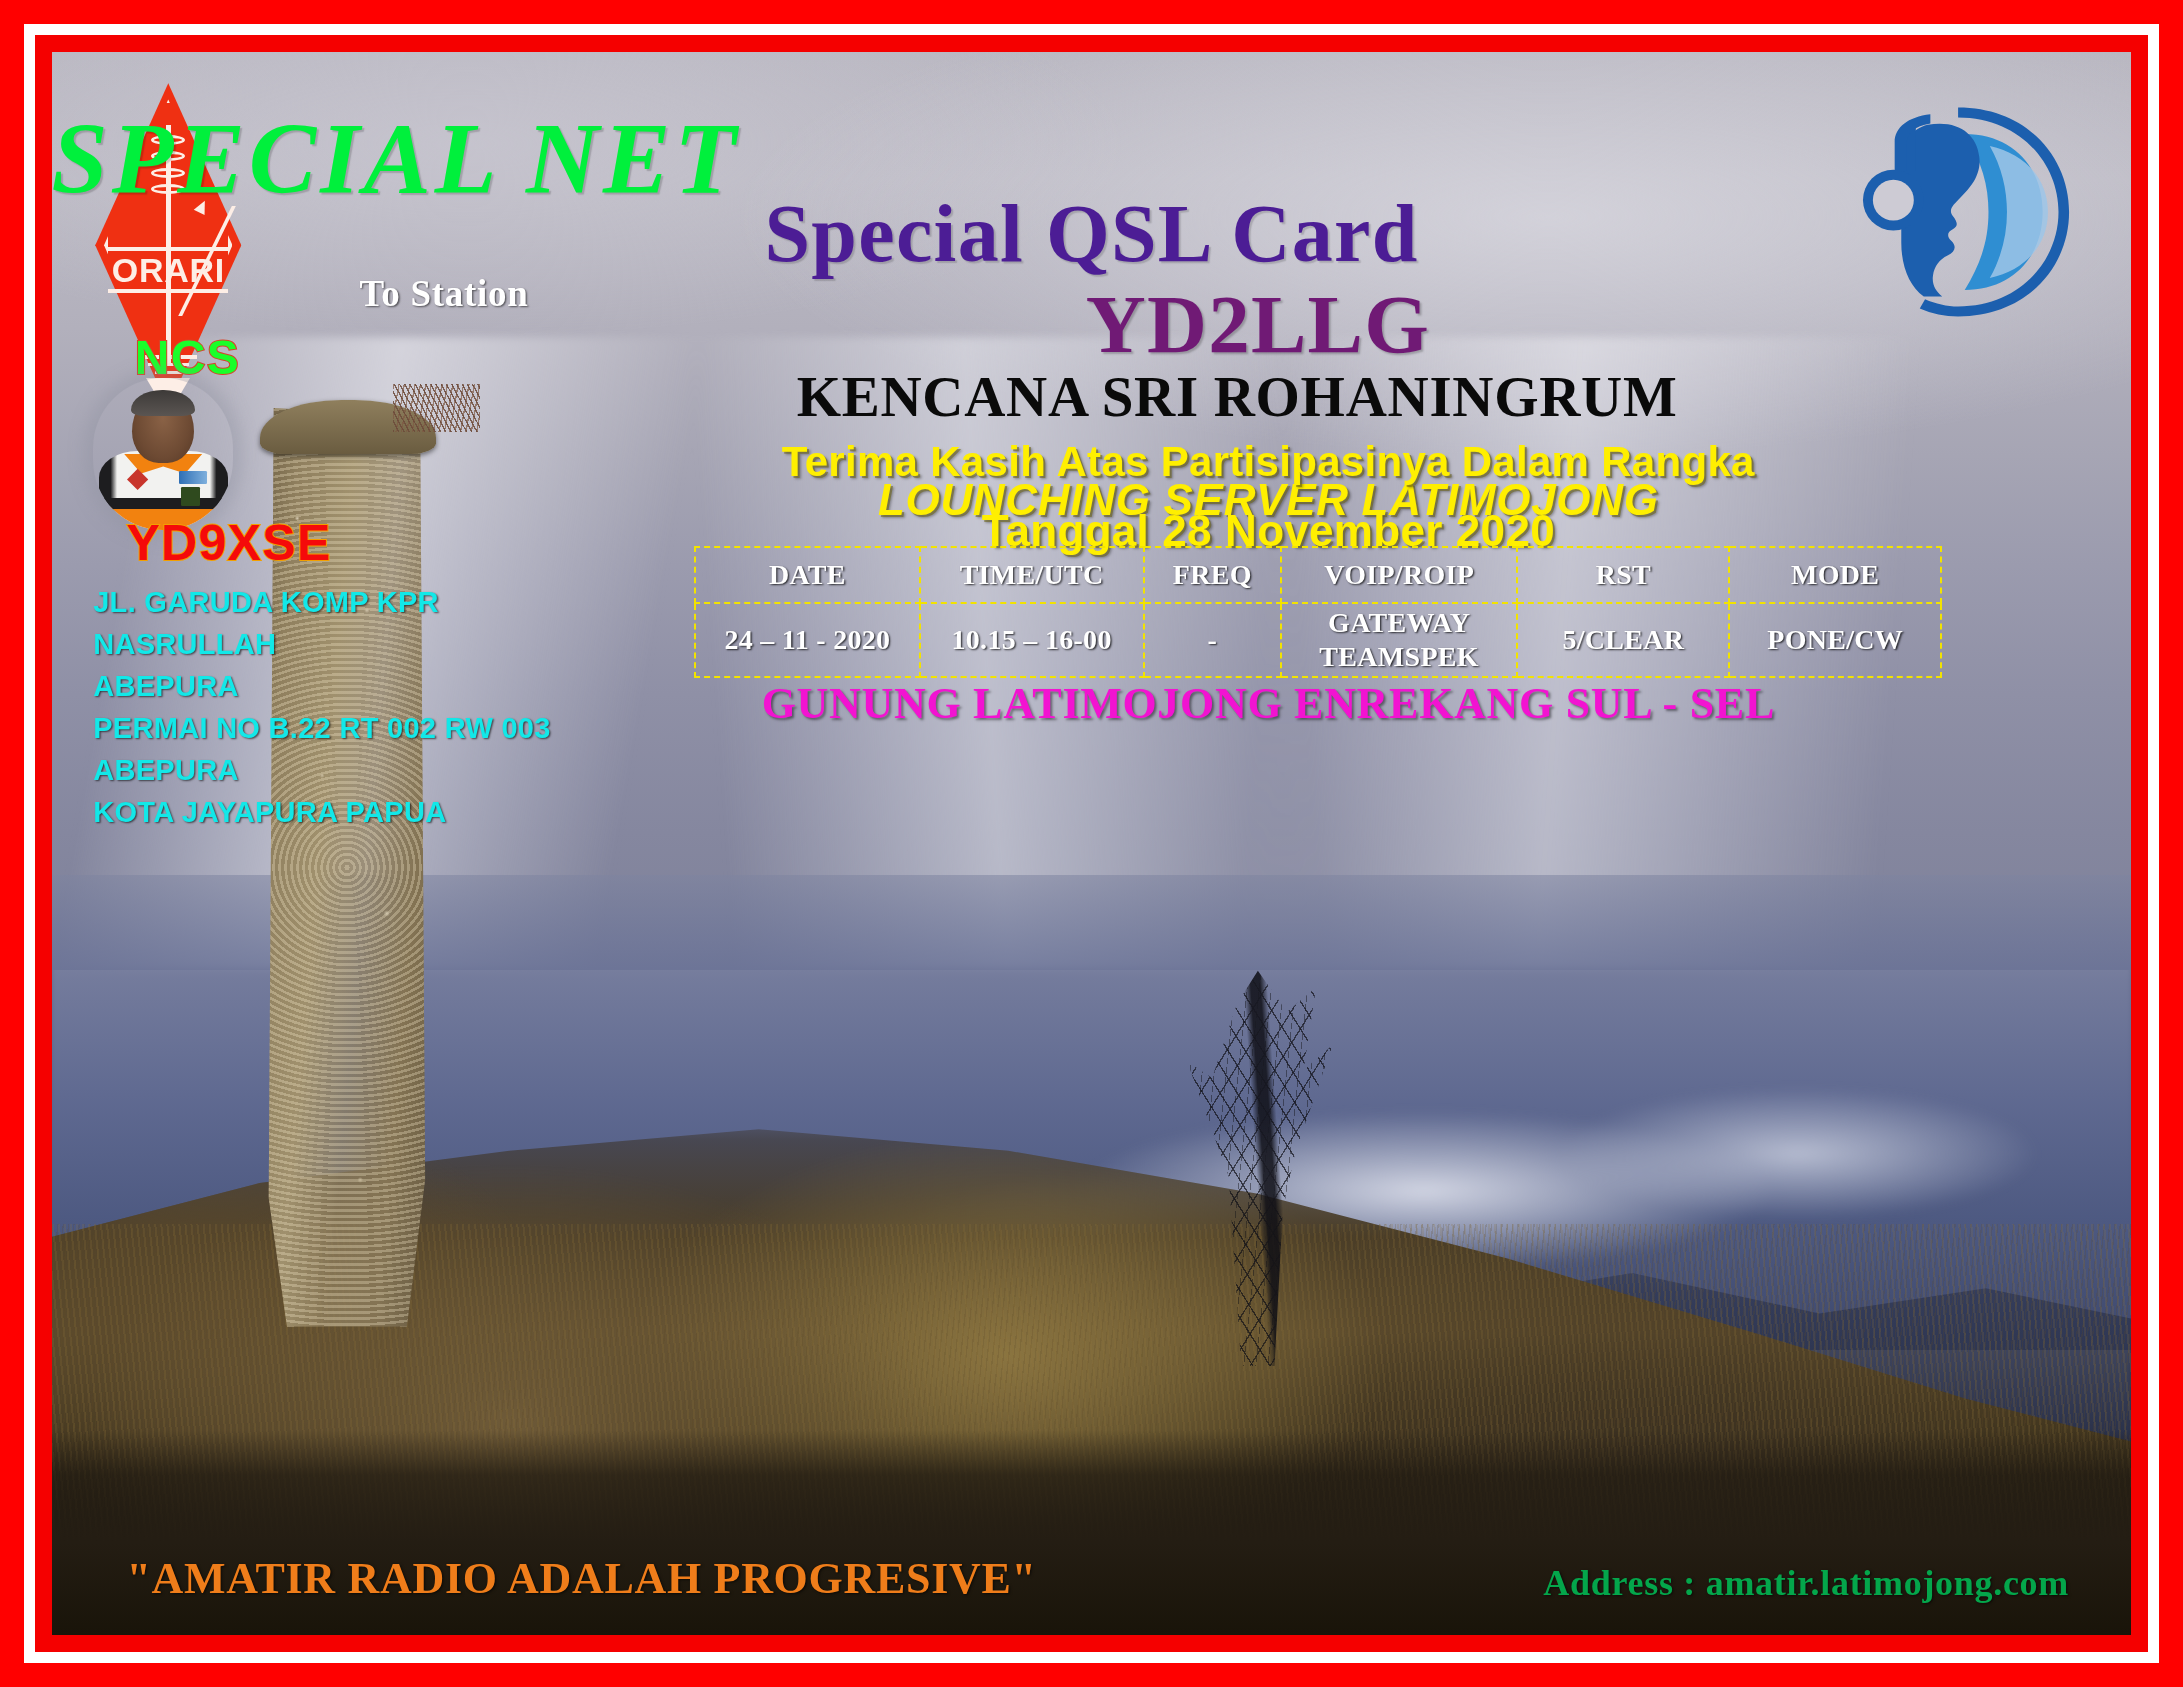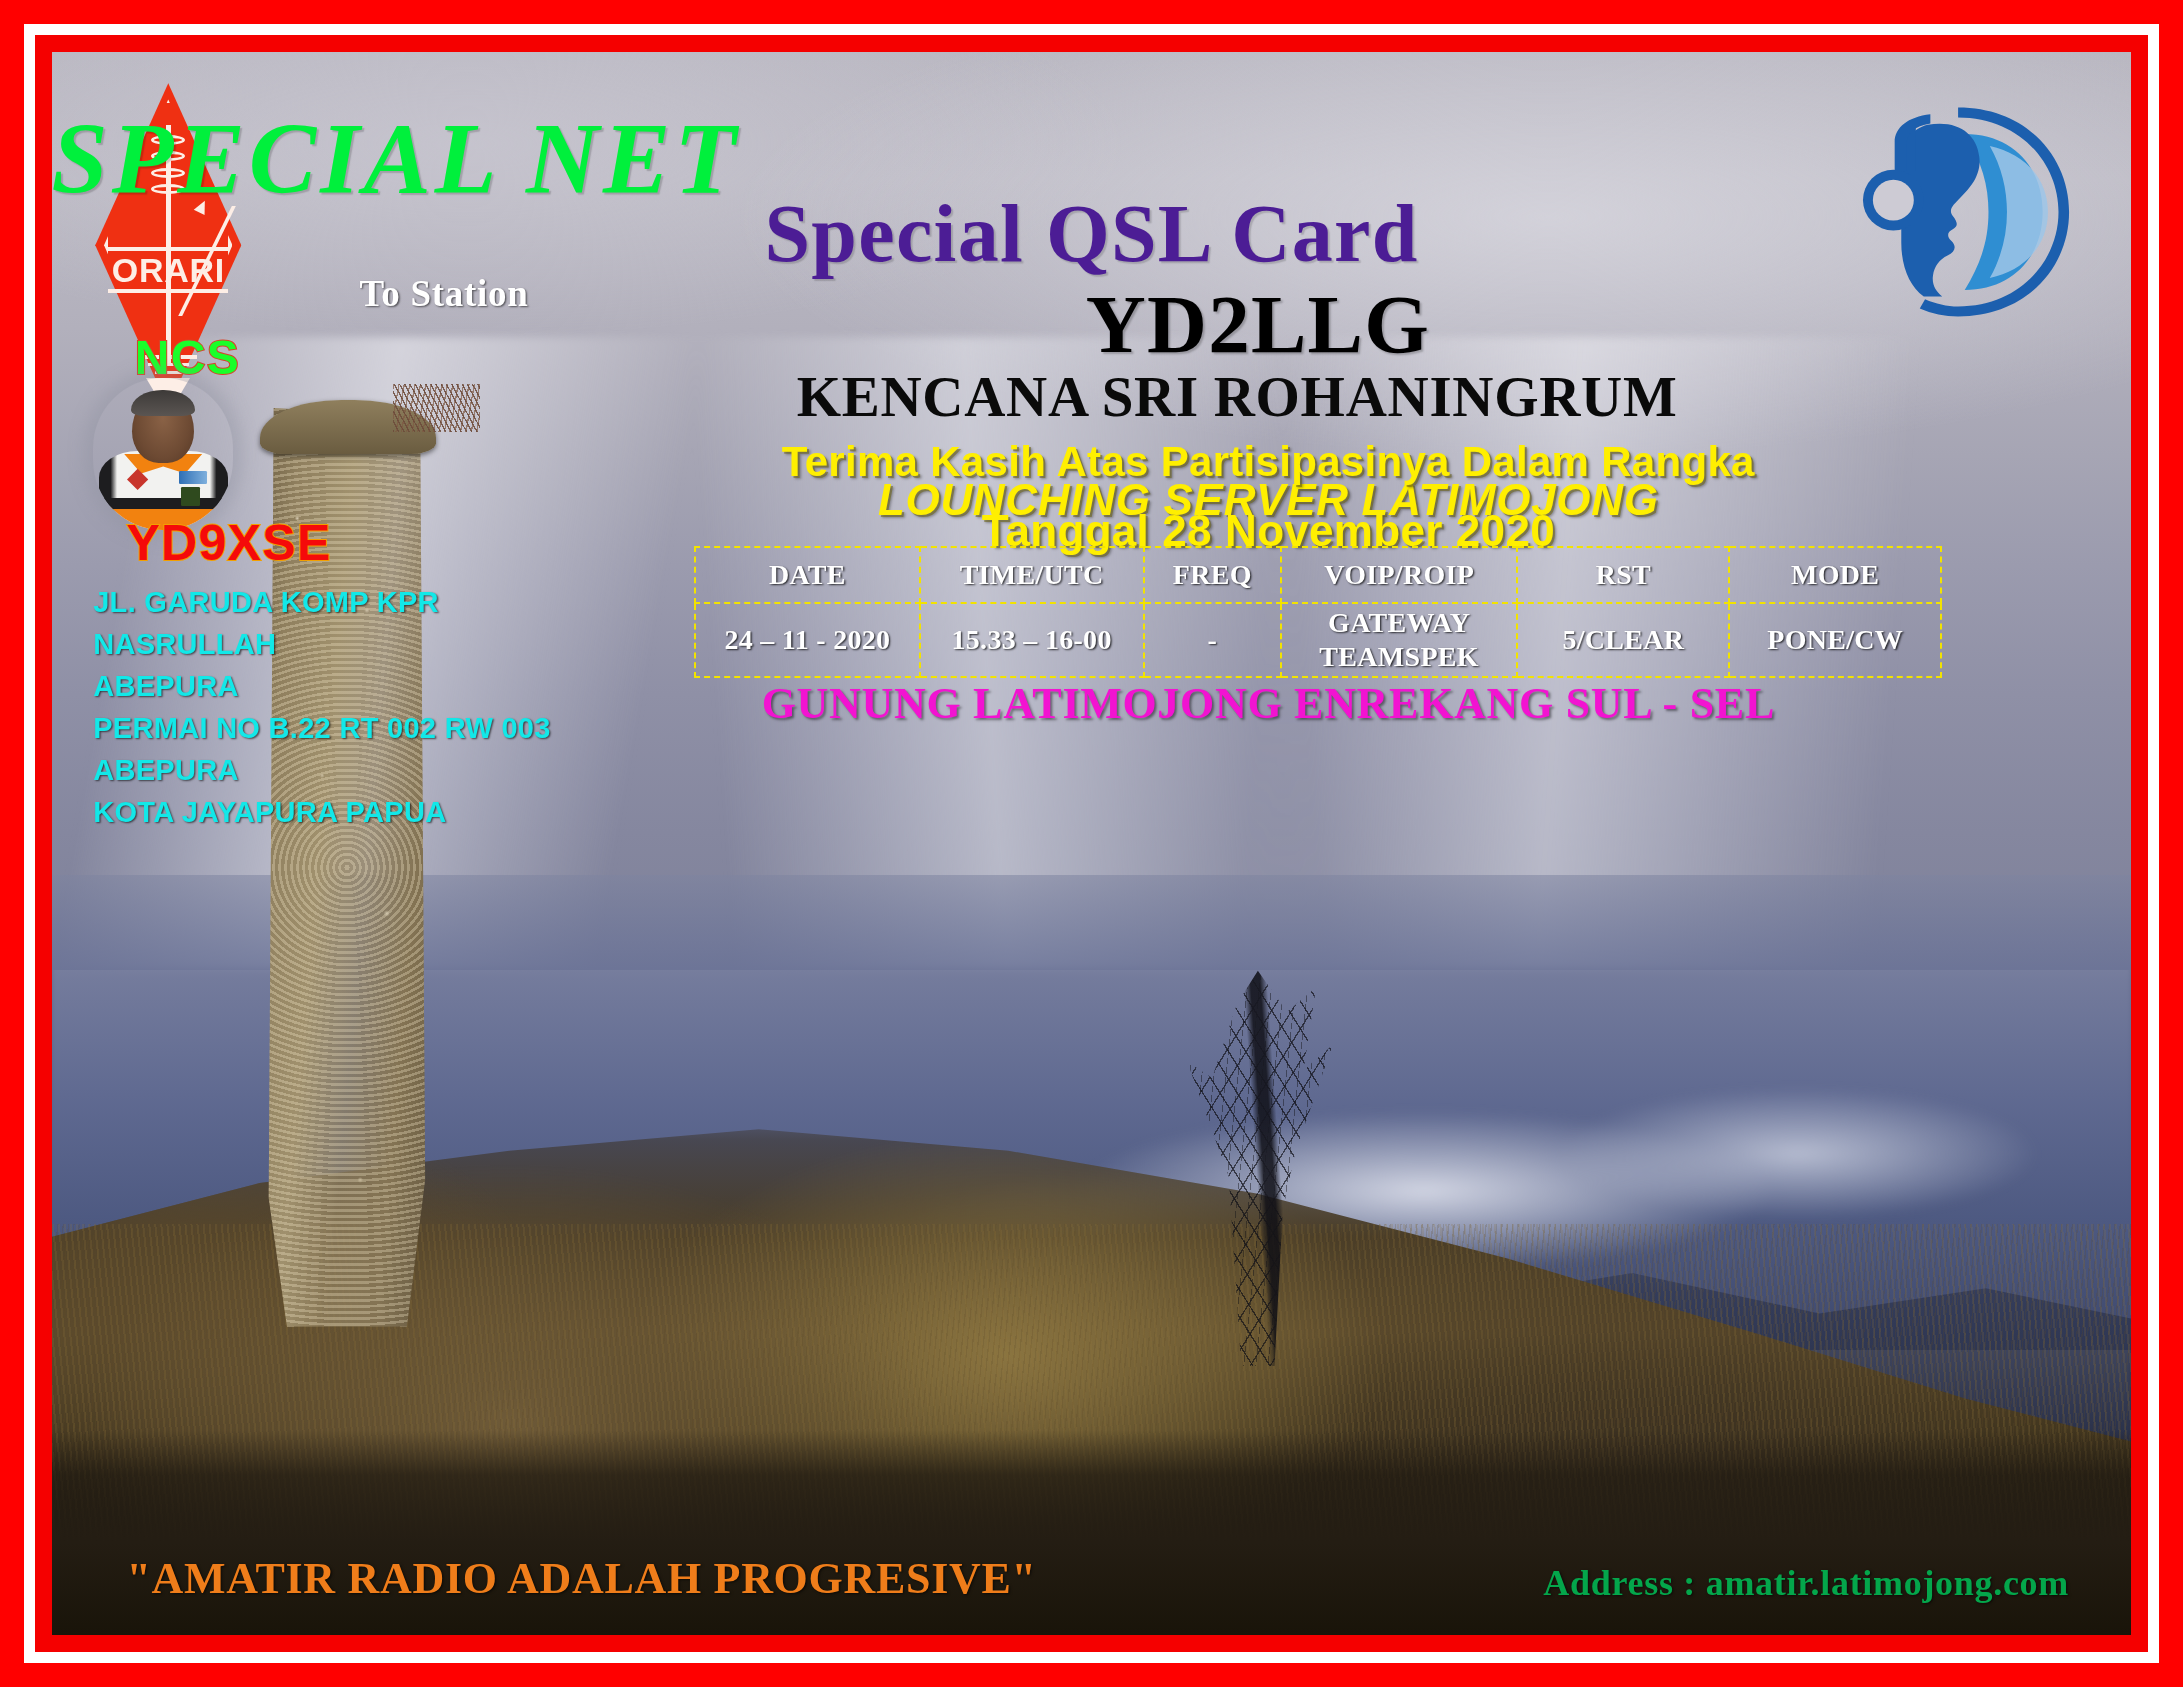--- a/index.html
+++ b/index.html
@@ -396,21 +396,21 @@
     line-height: 42px;
     letter-spacing: 0.3px;
     text-shadow: 1.3px 1.3px 2px rgba(0,0,0,.6);
   }
   #address-block div { white-space: nowrap; }
 
   
   #callsign-main {
     position: absolute; left: 27%; right: 11%; top: 14.6%;
     text-align: center;
-    color: #000000;
+    color: #701a75;
     font-family: "Liberation Serif", serif;
     font-weight: bold;
     font-size: 83px;
     letter-spacing: 1.3px;
     text-shadow: 2px 2px 2px rgba(0,0,0,.22);
     line-height: 1;
   }
   #station-name {
     position: absolute; left: 22%; right: 8%; top: 20.0%;
     text-align: center;
@@ -611,21 +611,21 @@
           <tr class="hdr">
             <td>DATE</td>
             <td>TIME/UTC</td>
             <td>FREQ</td>
             <td>VOIP/ROIP</td>
             <td>RST</td>
             <td>MODE</td>
           </tr>
           <tr class="val">
             <td>24 – 11 - 2020</td>
-            <td>15.33 – 16-00</td>
+            <td>10.15 – 16-00</td>
             <td>-</td>
             <td>
               <div>GATEWAY</div>
               <div>TEAMSPEK</div>
             </td>
             <td>5/CLEAR</td>
             <td>PONE/CW</td>
           </tr>
         </tbody>
       </table>

